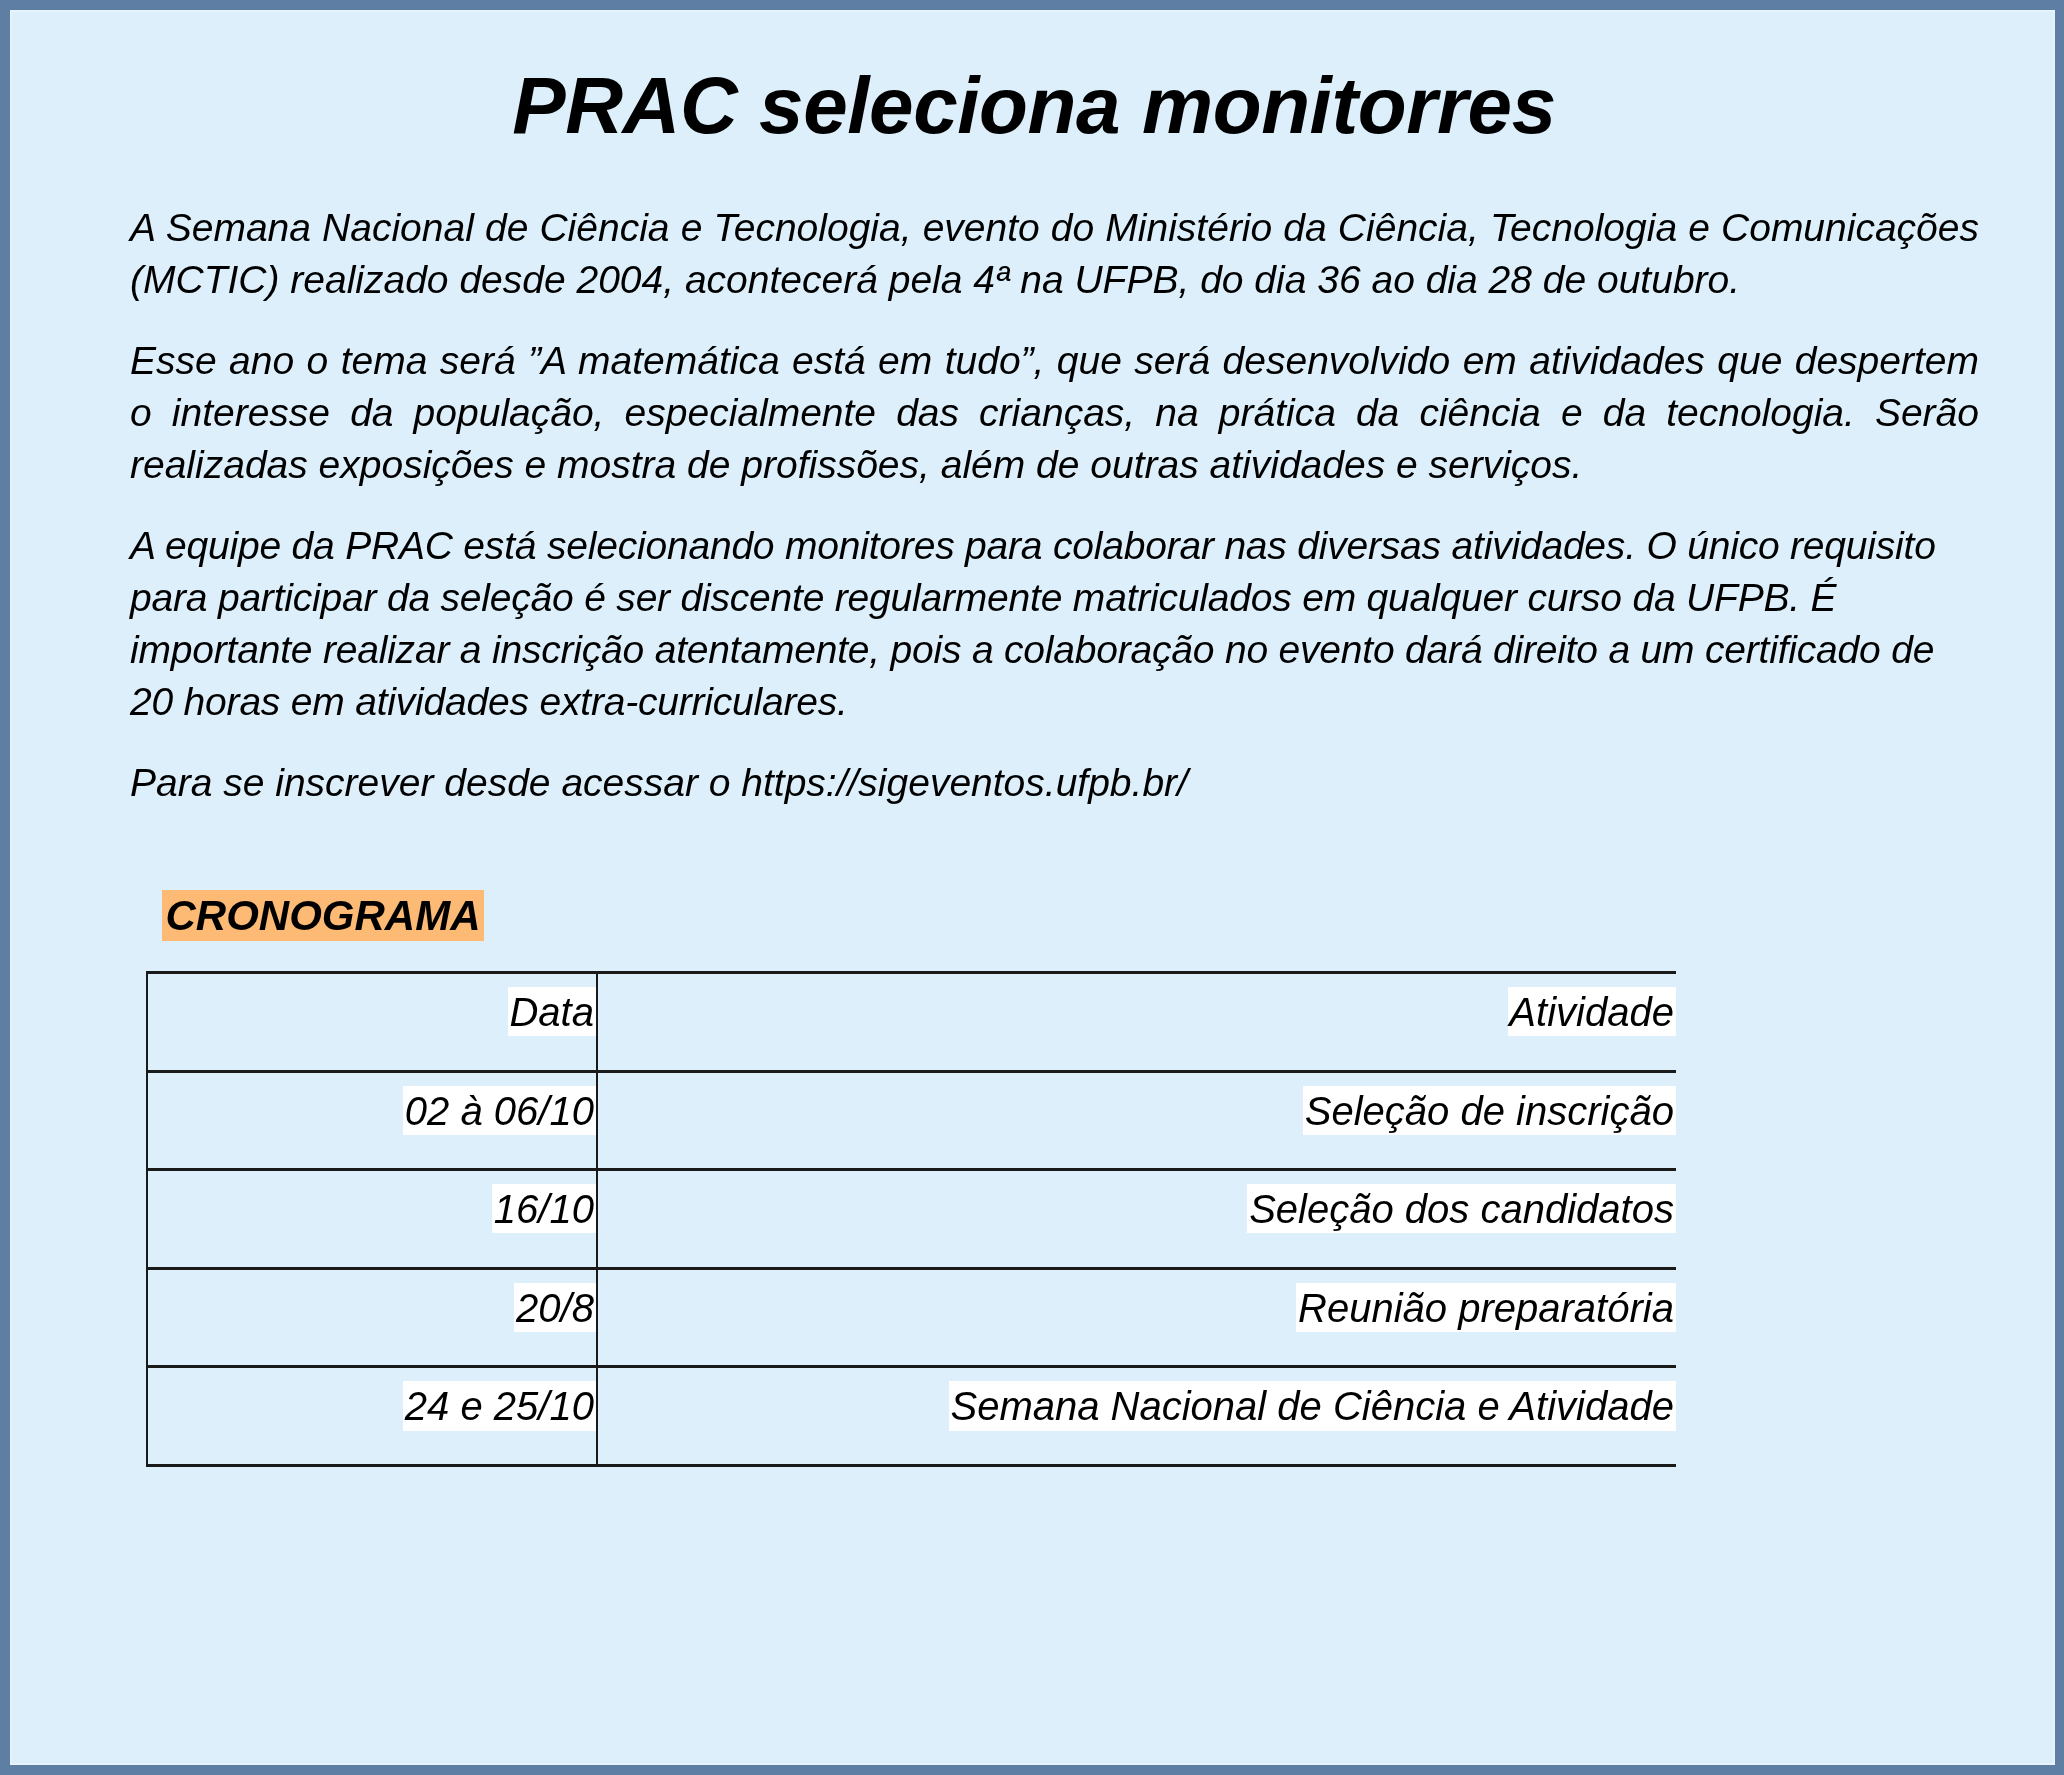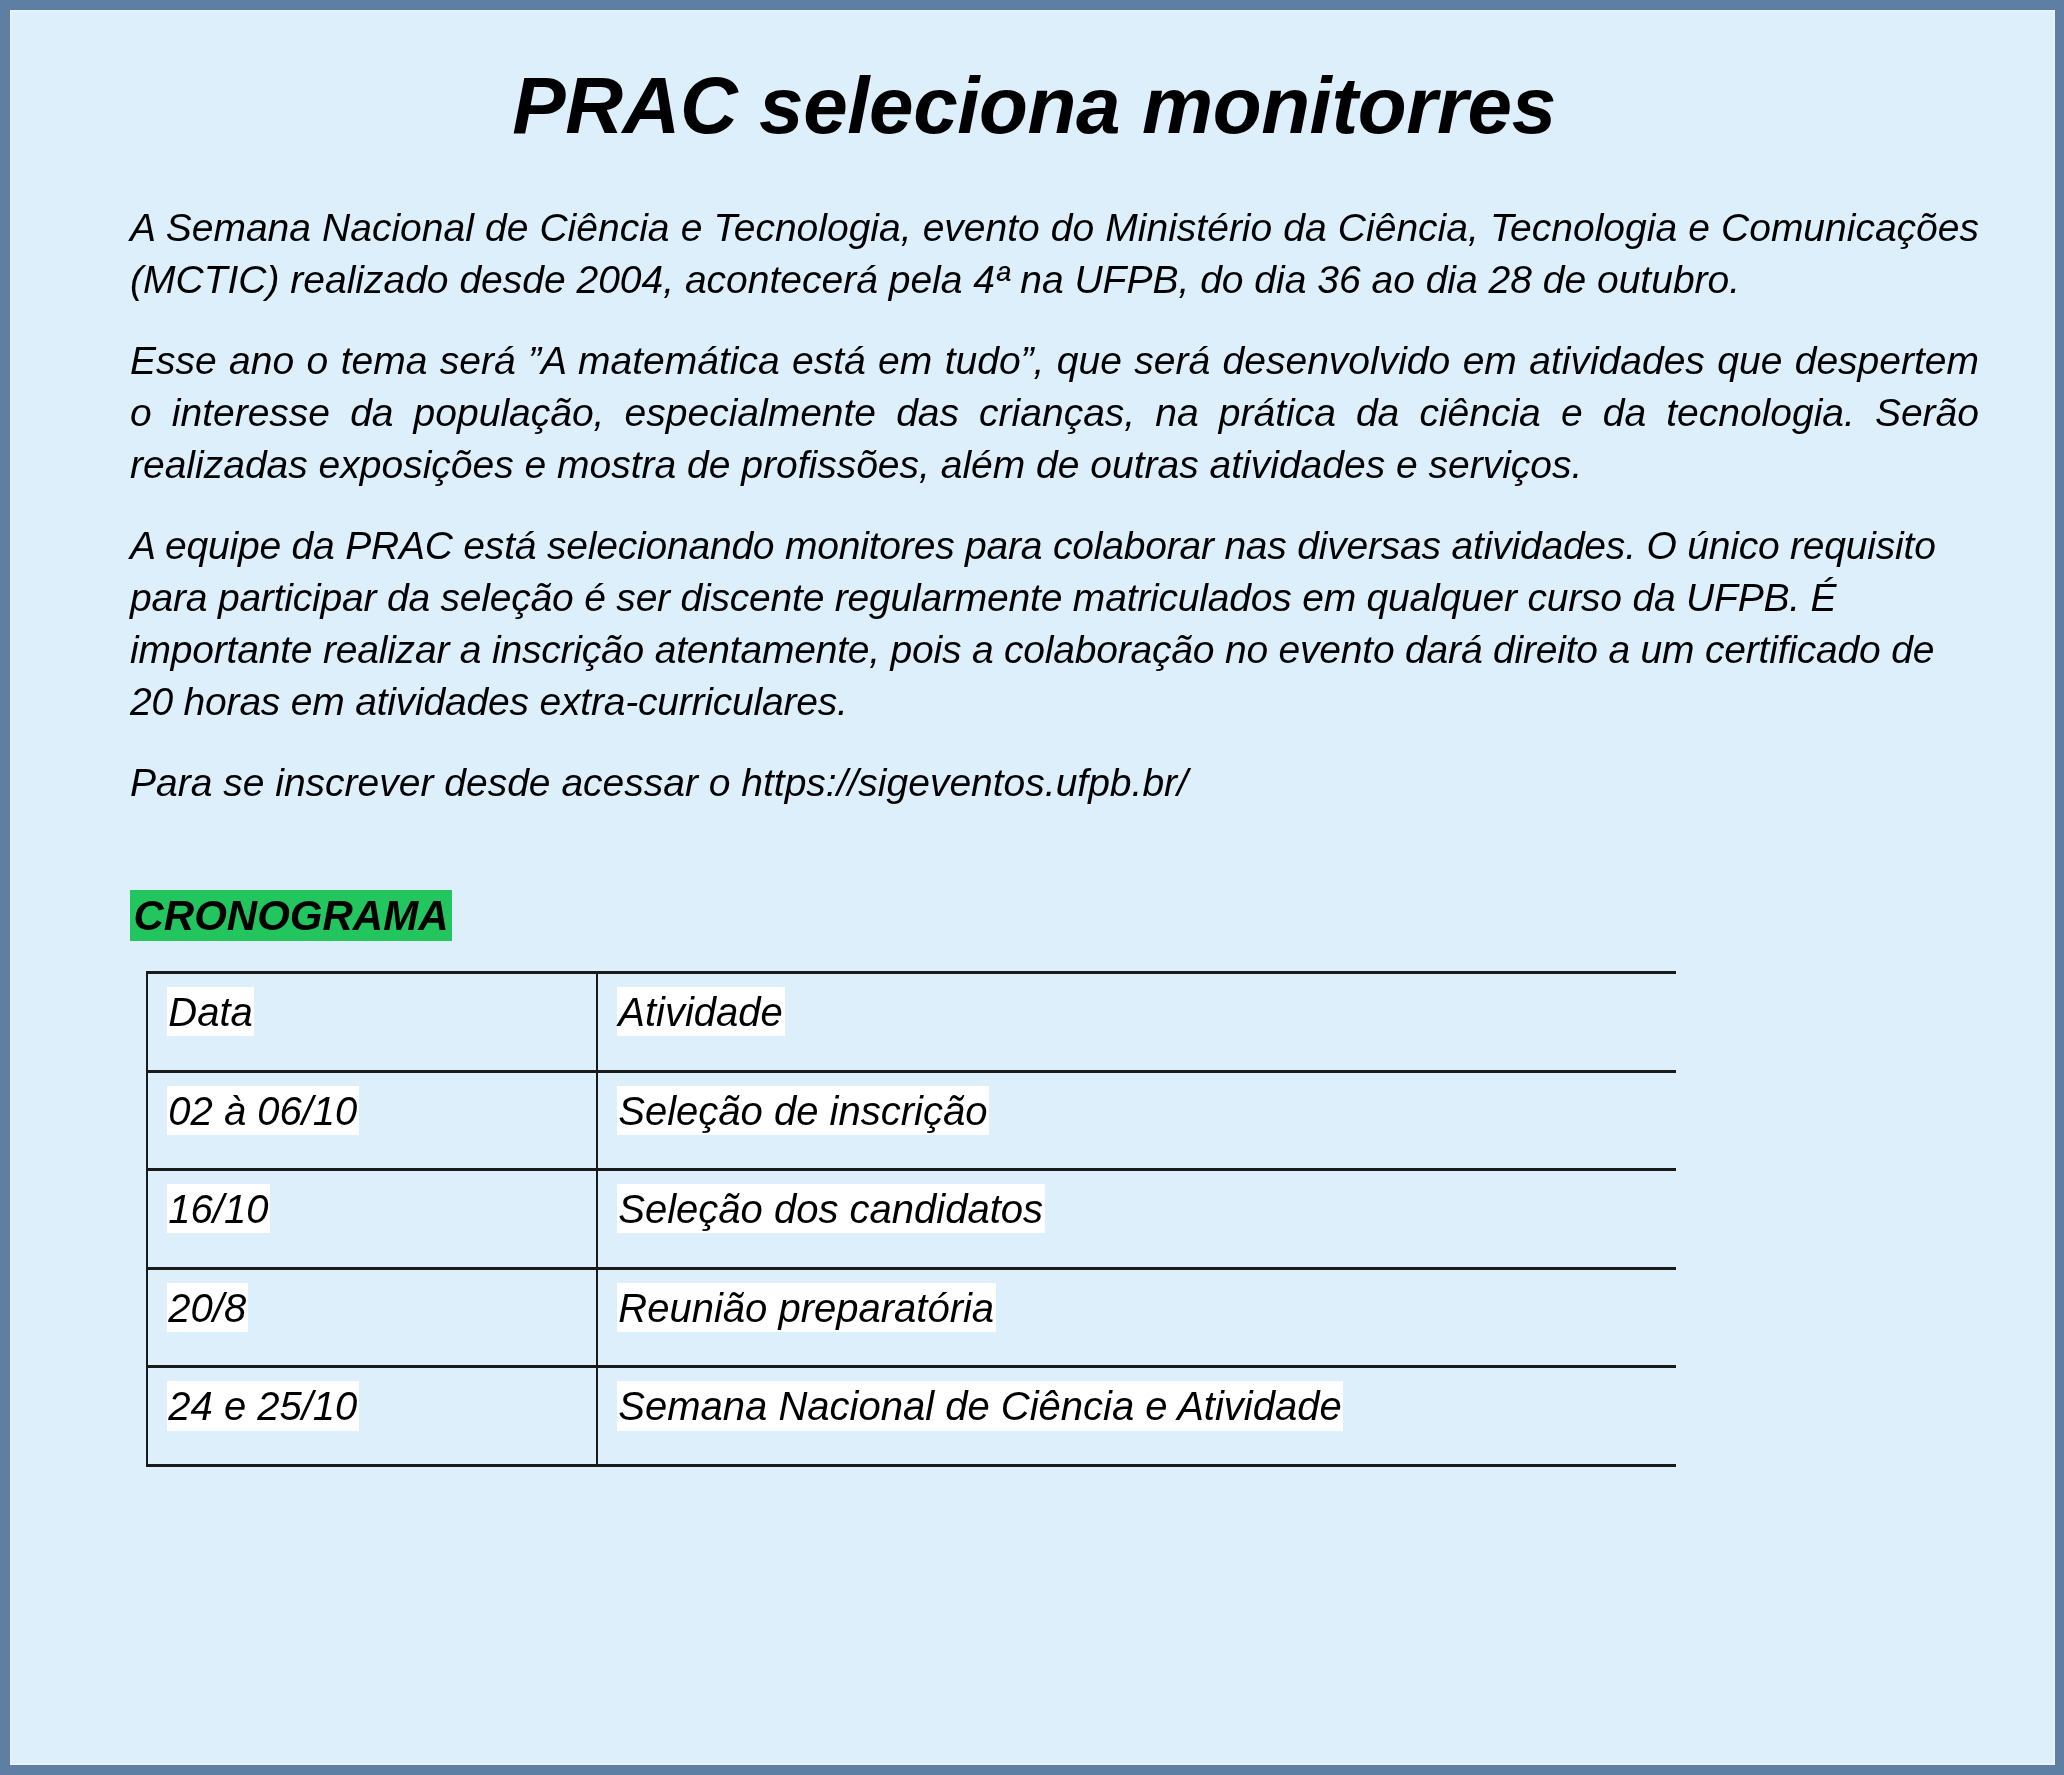--- a/index.html
+++ b/index.html
@@ -65,23 +65,24 @@
 
   .gap-block { height: 83px; }
 
   .section-heading {
     font-size: 42px;
     font-weight: bold;
     color: #000000;
     margin: 0 0 31px 0;
   }
   .hl {
-    background: #22c55e;
+    background: #fdba74;
     padding: 1.7px 3.5px;
     box-decoration-break: clone;
+    margin-left: 32px;
     -webkit-box-decoration-break: clone;
   }
 
   table.cronograma {
     border-collapse: collapse;
     margin-left: 15.6px;
     width: 1530px;
     table-layout: fixed;
   }
   table.cronograma col.c-date { width: 450px; }
@@ -91,21 +92,21 @@
 
   table.cronograma th,
   table.cronograma td {
     border-top: 3.5px solid #1a1a1a;
     border-bottom: 3.5px solid #1a1a1a;
     border-left: 2.6px solid #1a1a1a;
     border-right: none;
     padding: 15.6px 0 26px 19px;
     font-size: 40px;
     font-weight: normal;
-    text-align: left;
+    text-align: right;
     vertical-align: top;
     color: #000000;
     height: 54px;
   }
   table.cronograma td.act,
   table.cronograma th.act {
     border-left: 2.6px solid #1a1a1a;
   }
   table.cronograma td.date,
   table.cronograma th.date {

